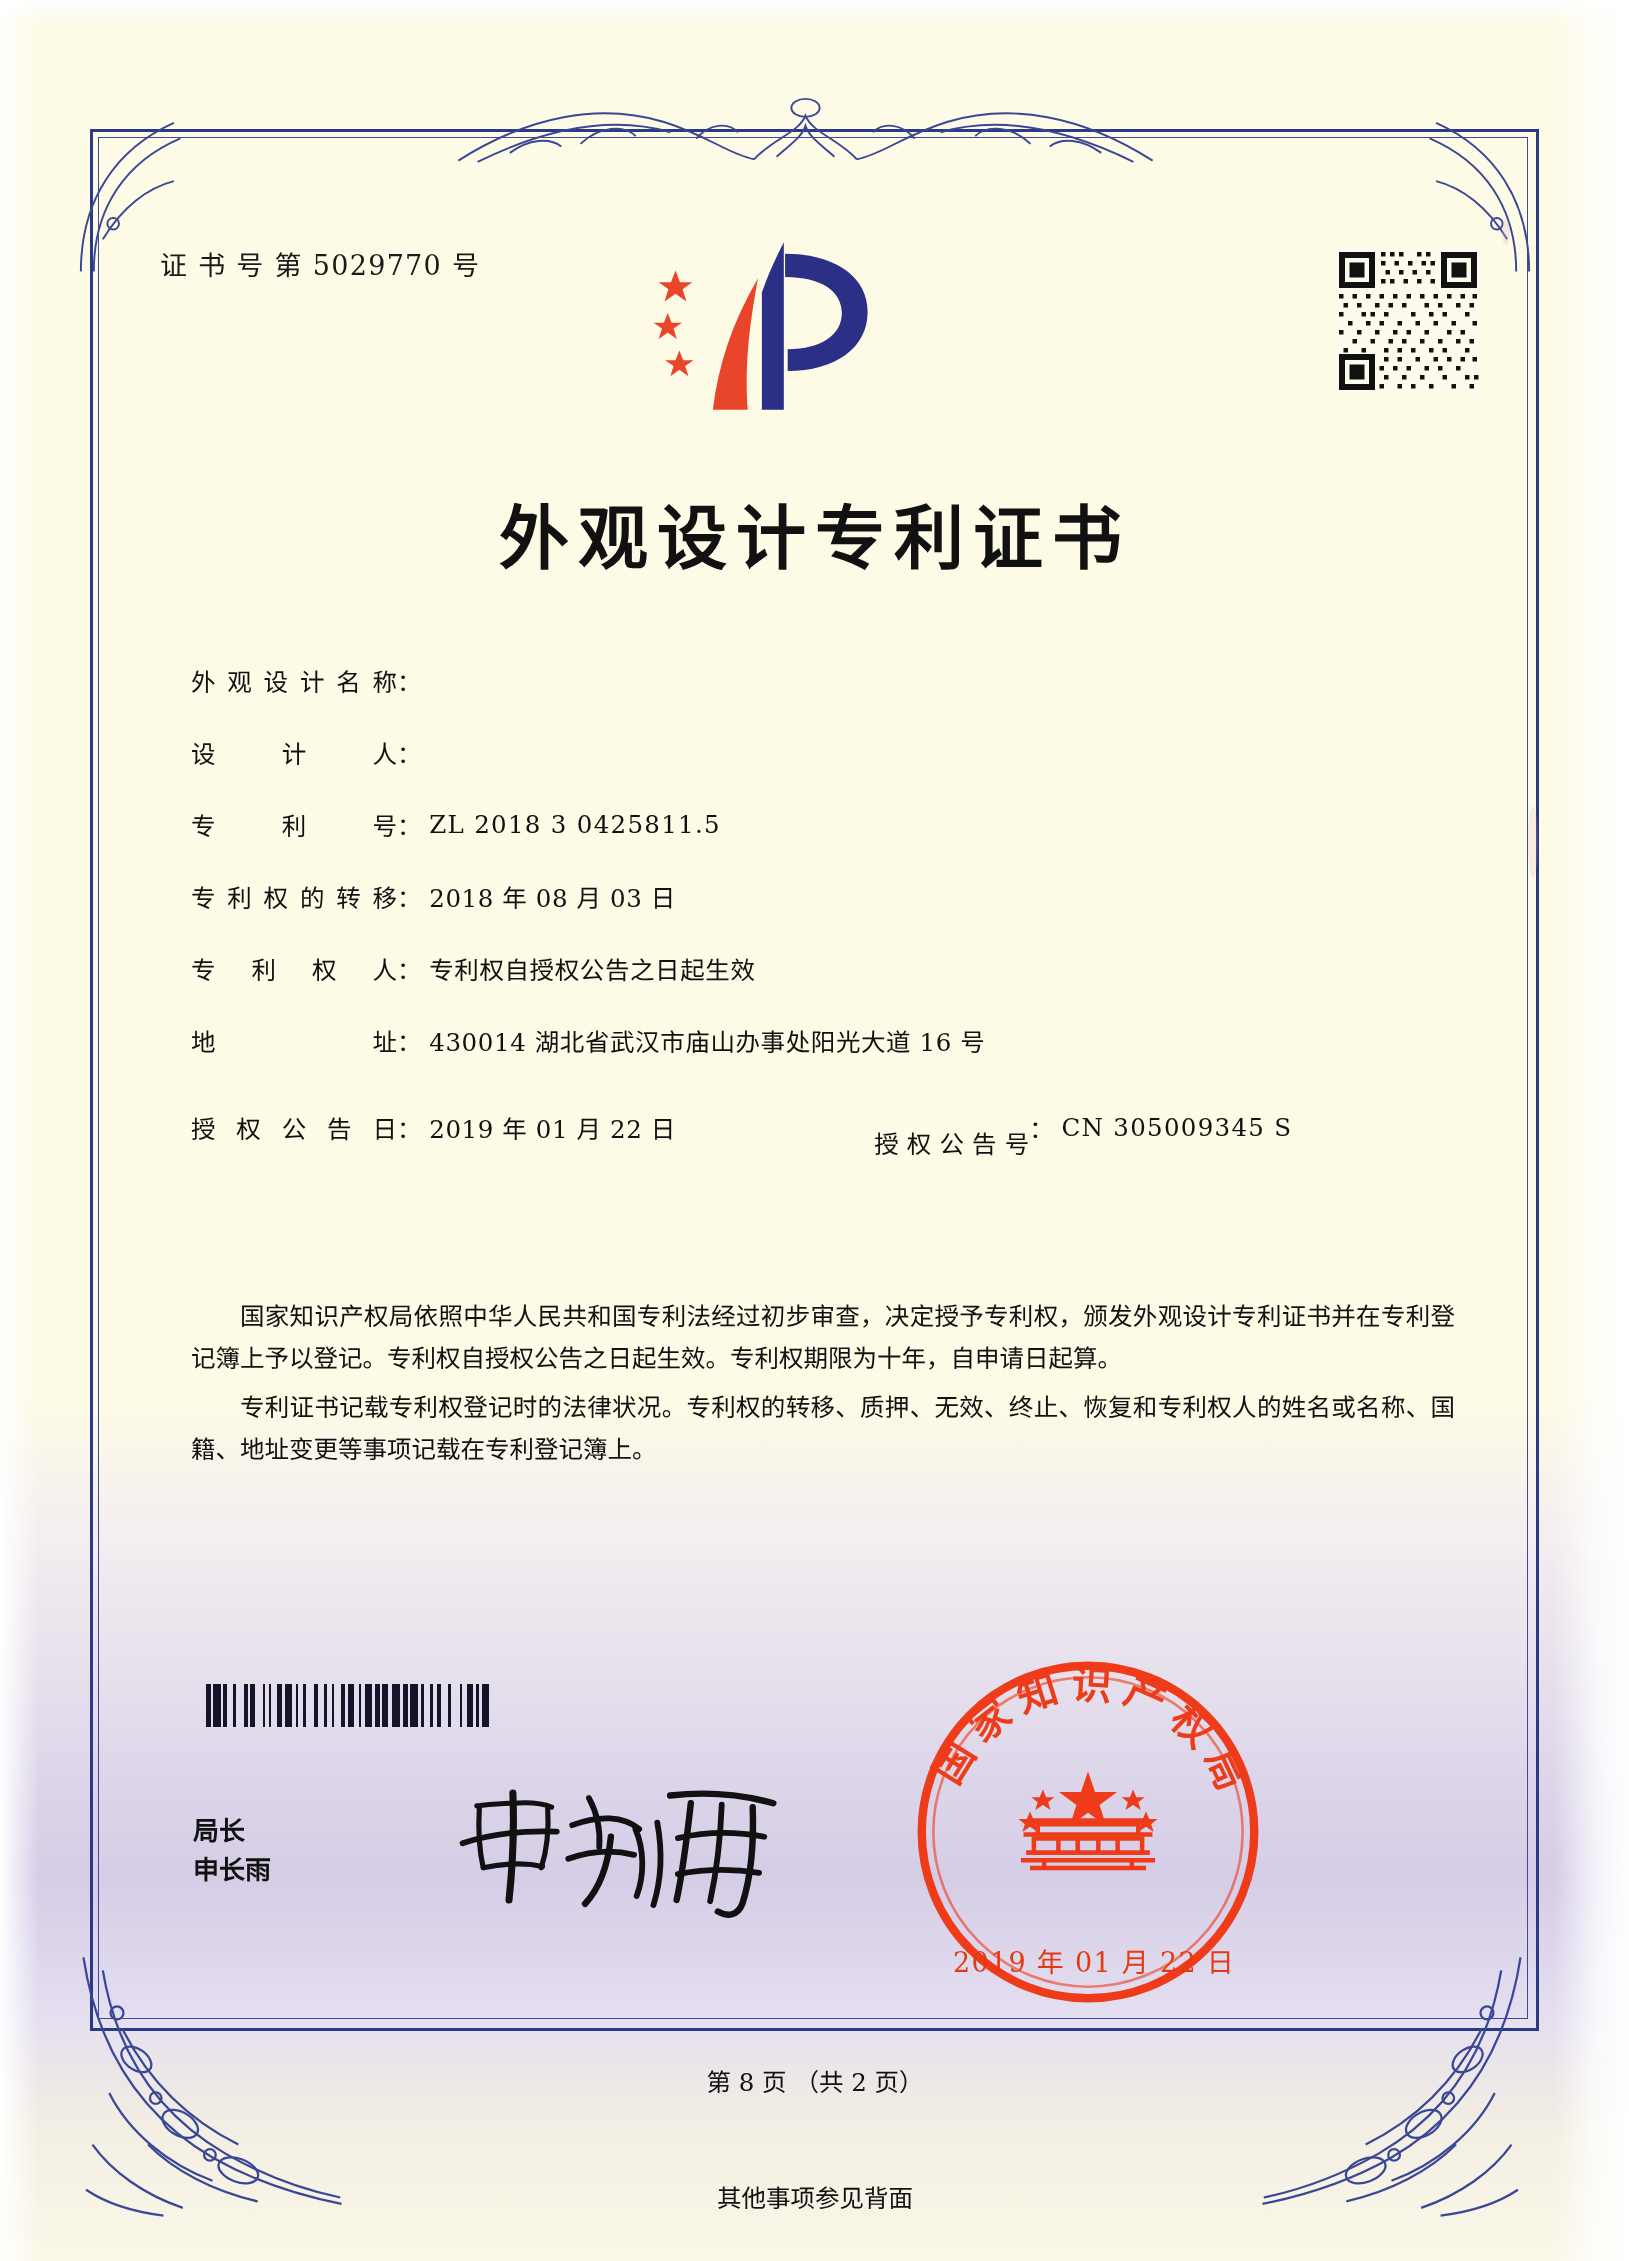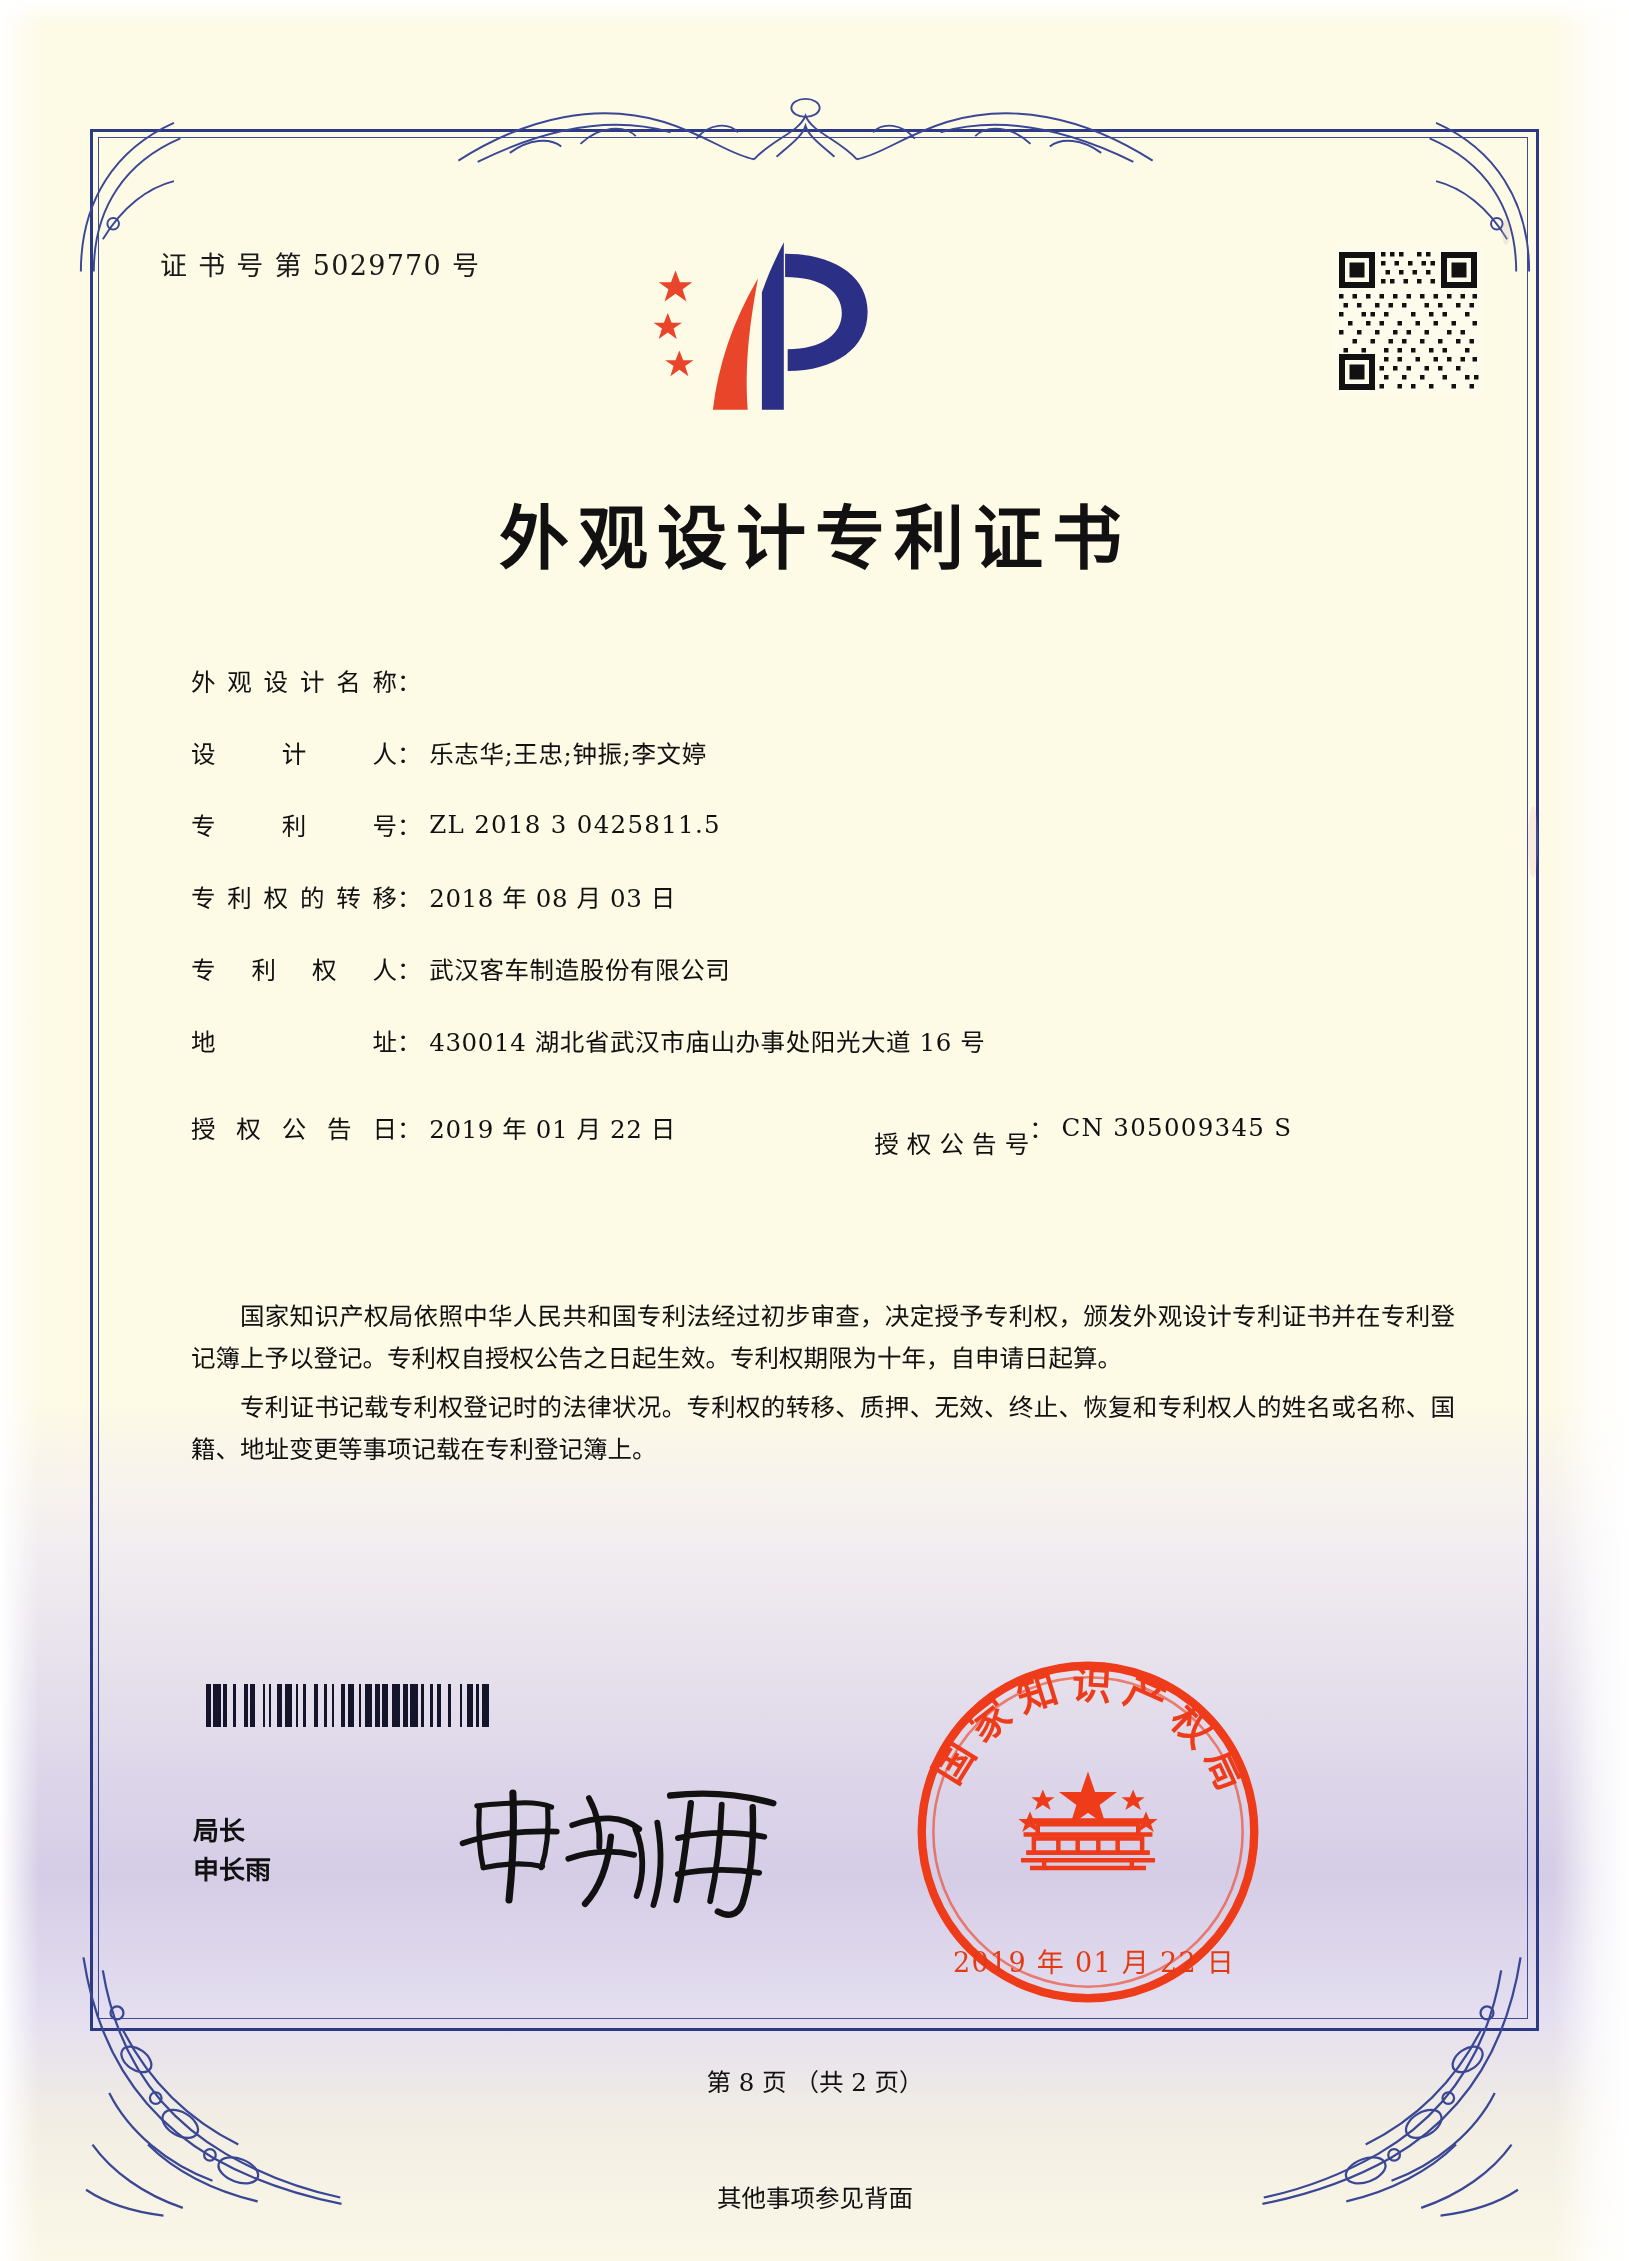--- a/index.html
+++ b/index.html
@@ -433,39 +433,38 @@
   <div class="fields">
 
     <div class="field-row">
       <span class="field-label">外观设计名称</span>
       <span class="field-colon">：</span>
     </div>
 
     <div class="field-row">
       <span class="field-label">设计人</span>
       <span class="field-colon">：</span>
-      <span class="field-value">乐志华;王忠;钟振;李文婷</span>
     </div>
 
     <div class="field-row">
       <span class="field-label">专利号</span>
       <span class="field-colon">：</span>
       <span class="field-value mono">ZL 2018 3 0425811.5</span>
     </div>
 
     <div class="field-row">
       <span class="field-label">专利权的转移</span>
       <span class="field-colon">：</span>
       <span class="field-value">2018 年 08 月 03 日</span>
     </div>
 
     <div class="field-row">
       <span class="field-label">专利权人</span>
       <span class="field-colon">：</span>
-      <span class="field-value">武汉客车制造股份有限公司</span>
+      <span class="field-value">专利权自授权公告之日起生效</span>
     </div>
 
     <div class="field-row">
       <span class="field-label">地址</span>
       <span class="field-colon">：</span>
       <span class="field-value">430014 湖北省武汉市庙山办事处阳光大道 16 号</span>
     </div>
 
     <div class="field-row split">
       <span class="field-label">授权公告日</span>

